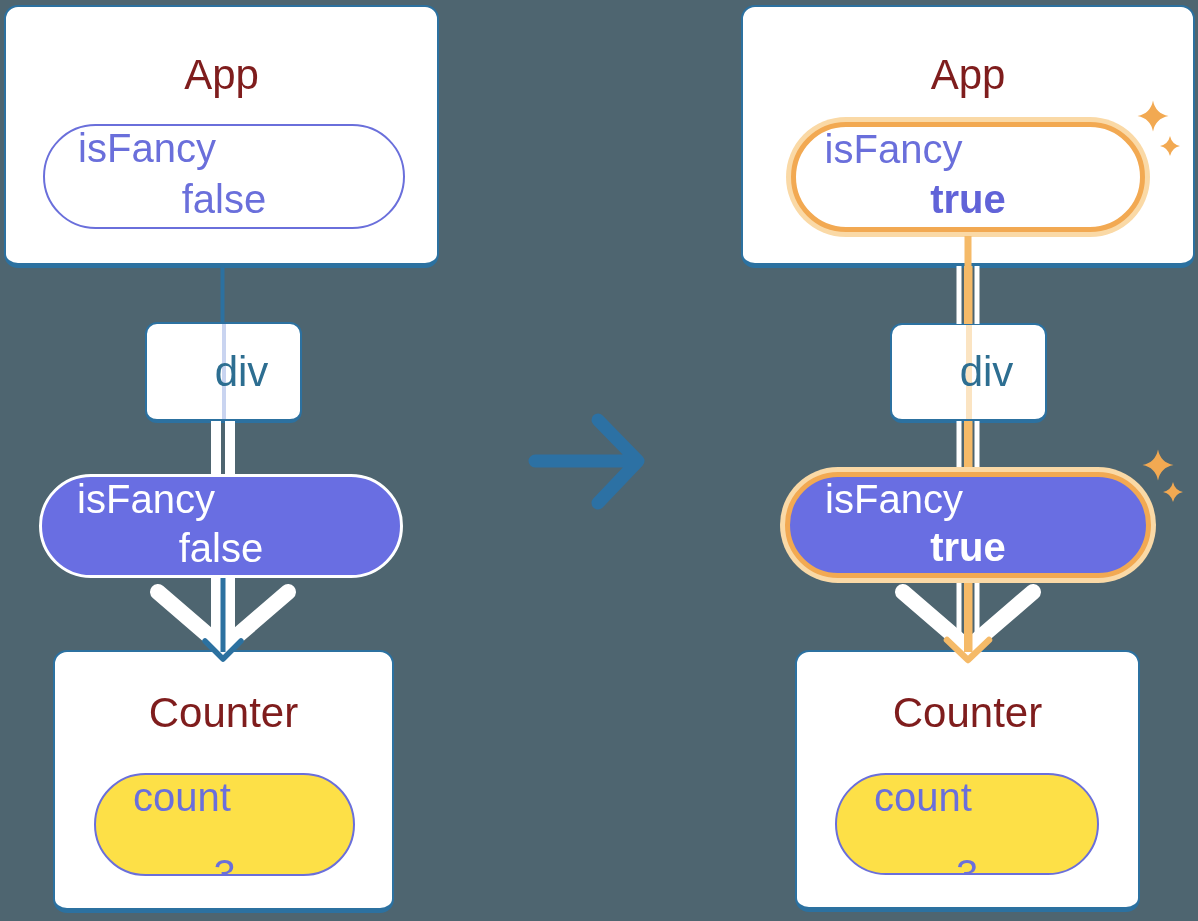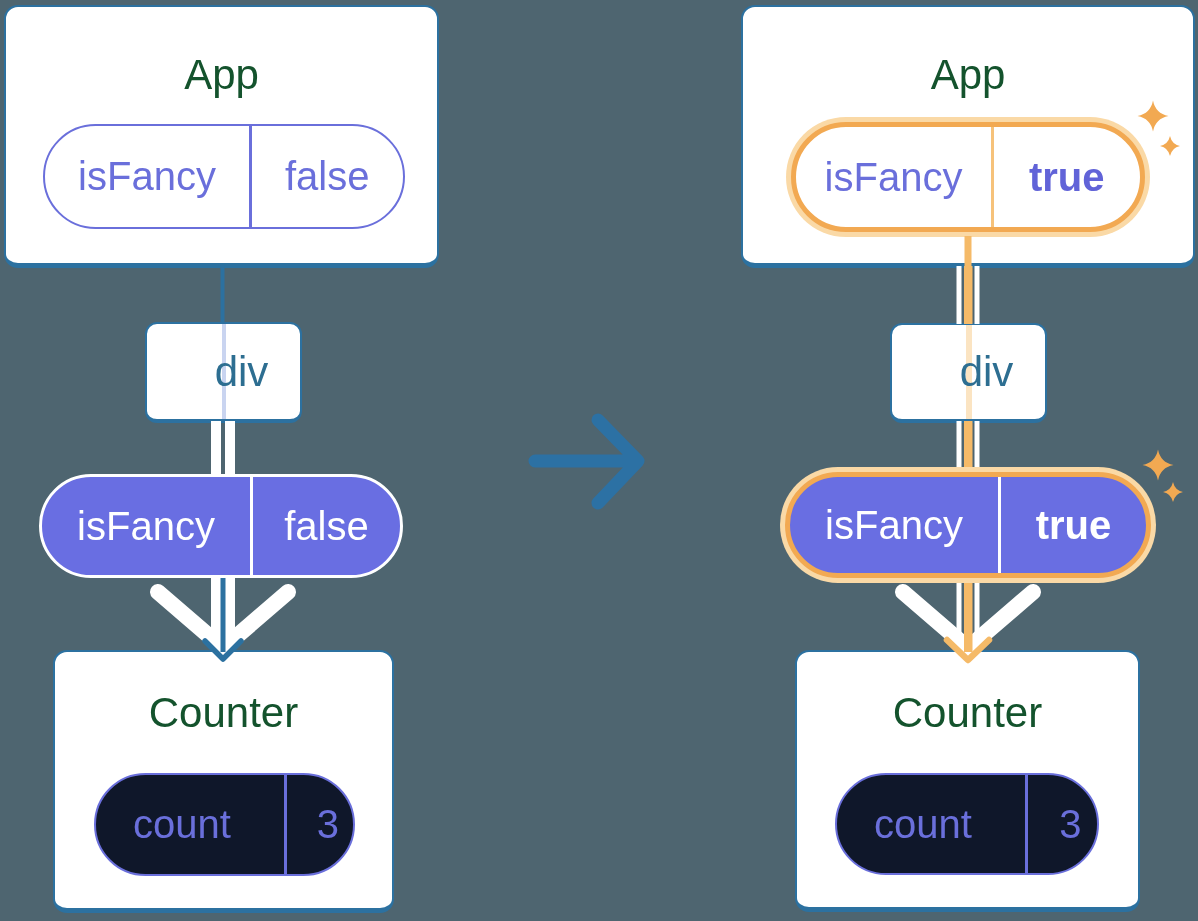--- a/index.html
+++ b/index.html
@@ -11,42 +11,42 @@
   .card {
     position:absolute; background:#fff; box-sizing:border-box;
     border:2.5px solid #2C71A0; border-bottom-width:5px; border-radius:14px;
   }
   #app-before     { left:4px;   top:5px;   width:435px; height:263px; }
   #app-after      { left:741px; top:5px;   width:454px; height:263px; }
   #counter-before { left:53px;  top:650px; width:341px; height:263px; }
   #counter-after  { left:795px; top:650px; width:345px; height:262px; }
   .card-title {
     position:absolute; left:0; right:0; top:44px; text-align:center;
-    font-size:42px; font-weight:500; color:#14532d;
+    font-size:42px; font-weight:500; color:#7f1d1d;
   }
   #counter-before .card-title, #counter-after .card-title { top:37px; }
 
   
   .divbox {
     position:absolute; background:#fff; box-sizing:border-box;
     border:2.5px solid #2C71A0; border-bottom-width:4.5px; border-radius:12px;padding-left:36px;
   }
   #div-before { left:145px; top:322px; width:157px; height:101px; }
   #div-after  { left:890px; top:323px; width:157px; height:100px; }
   .divbox-line { position:absolute; top:0; bottom:0; left:50%; }
   #div-before .divbox-line { width:4px; margin-left:-2px; background:#C9D4F0; }
   #div-after  .divbox-line { width:6px; margin-left:-3px; background:#FBE4C2; }
   .divbox-label {
     position:relative; width:100%; height:100%; display:flex;
     align-items:center; justify-content:center;
     font-size:42px; font-weight:500; color:#2D6E91;
   }
 
   
-  .pill { position:absolute; display:flex; box-sizing:border-box; overflow:hidden; }
+  .pill { position:absolute; display:flex; box-sizing:border-box; overflow:hidden;flex-direction:column; }
   .cell { display:flex; align-items:center; justify-content:center; font-size:40px; }
   .vdivider { align-self:stretch; flex:0 0 auto; }
 
   #pill-app-before {
     left:37px; top:117px; width:362px; height:105px; background:#fff;
     border:2.5px solid #6A6FDB; border-radius:53px;
   }
   #pill-app-before .c1 { width:204px; } #pill-app-before .c2 { flex:1; }
   #pill-app-before .cell { color:#6A6FDB; }
   #pill-app-before .vdivider { width:2.5px; background:#6A6FDB; }
@@ -69,21 +69,21 @@
 
   #pill-passed-after {
     left:785px; top:472px; width:366px; height:106px; background:#696EE2;
     border:5px solid #F2A952; border-radius:55px; box-shadow:0 0 0 5px #FAD9A6;
   }
   #pill-passed-after .c1 { width:208px; color:#fff; }
   #pill-passed-after .c2 { flex:1; color:#fff; font-weight:700; }
   #pill-passed-after .vdivider { width:3px; background:#fff; }
 
   #pill-counter-before, #pill-counter-after {
-    background:#0f172a; border:2.5px solid #6A6FDB; border-radius:52px;gap:16px;
+    background:#fde047; border:2.5px solid #6A6FDB; border-radius:52px;gap:16px;
   }
   #pill-counter-before { left:39px; top:121px; width:261px; height:103px; }
   #pill-counter-after  { left:38px; top:121px; width:264px; height:102px; }
   #pill-counter-before .c1, #pill-counter-after .c1 { width:172px; }
   #pill-counter-before .c2, #pill-counter-after .c2 { flex:1; }
   #pill-counter-before .cell, #pill-counter-after .cell { color:#6A6FDB; }
   #pill-counter-before .vdivider, #pill-counter-after .vdivider { width:2.5px; background:#6A6FDB; }
 
   svg.overlay { position:absolute; left:0; top:0; pointer-events:none; }
 </style>

